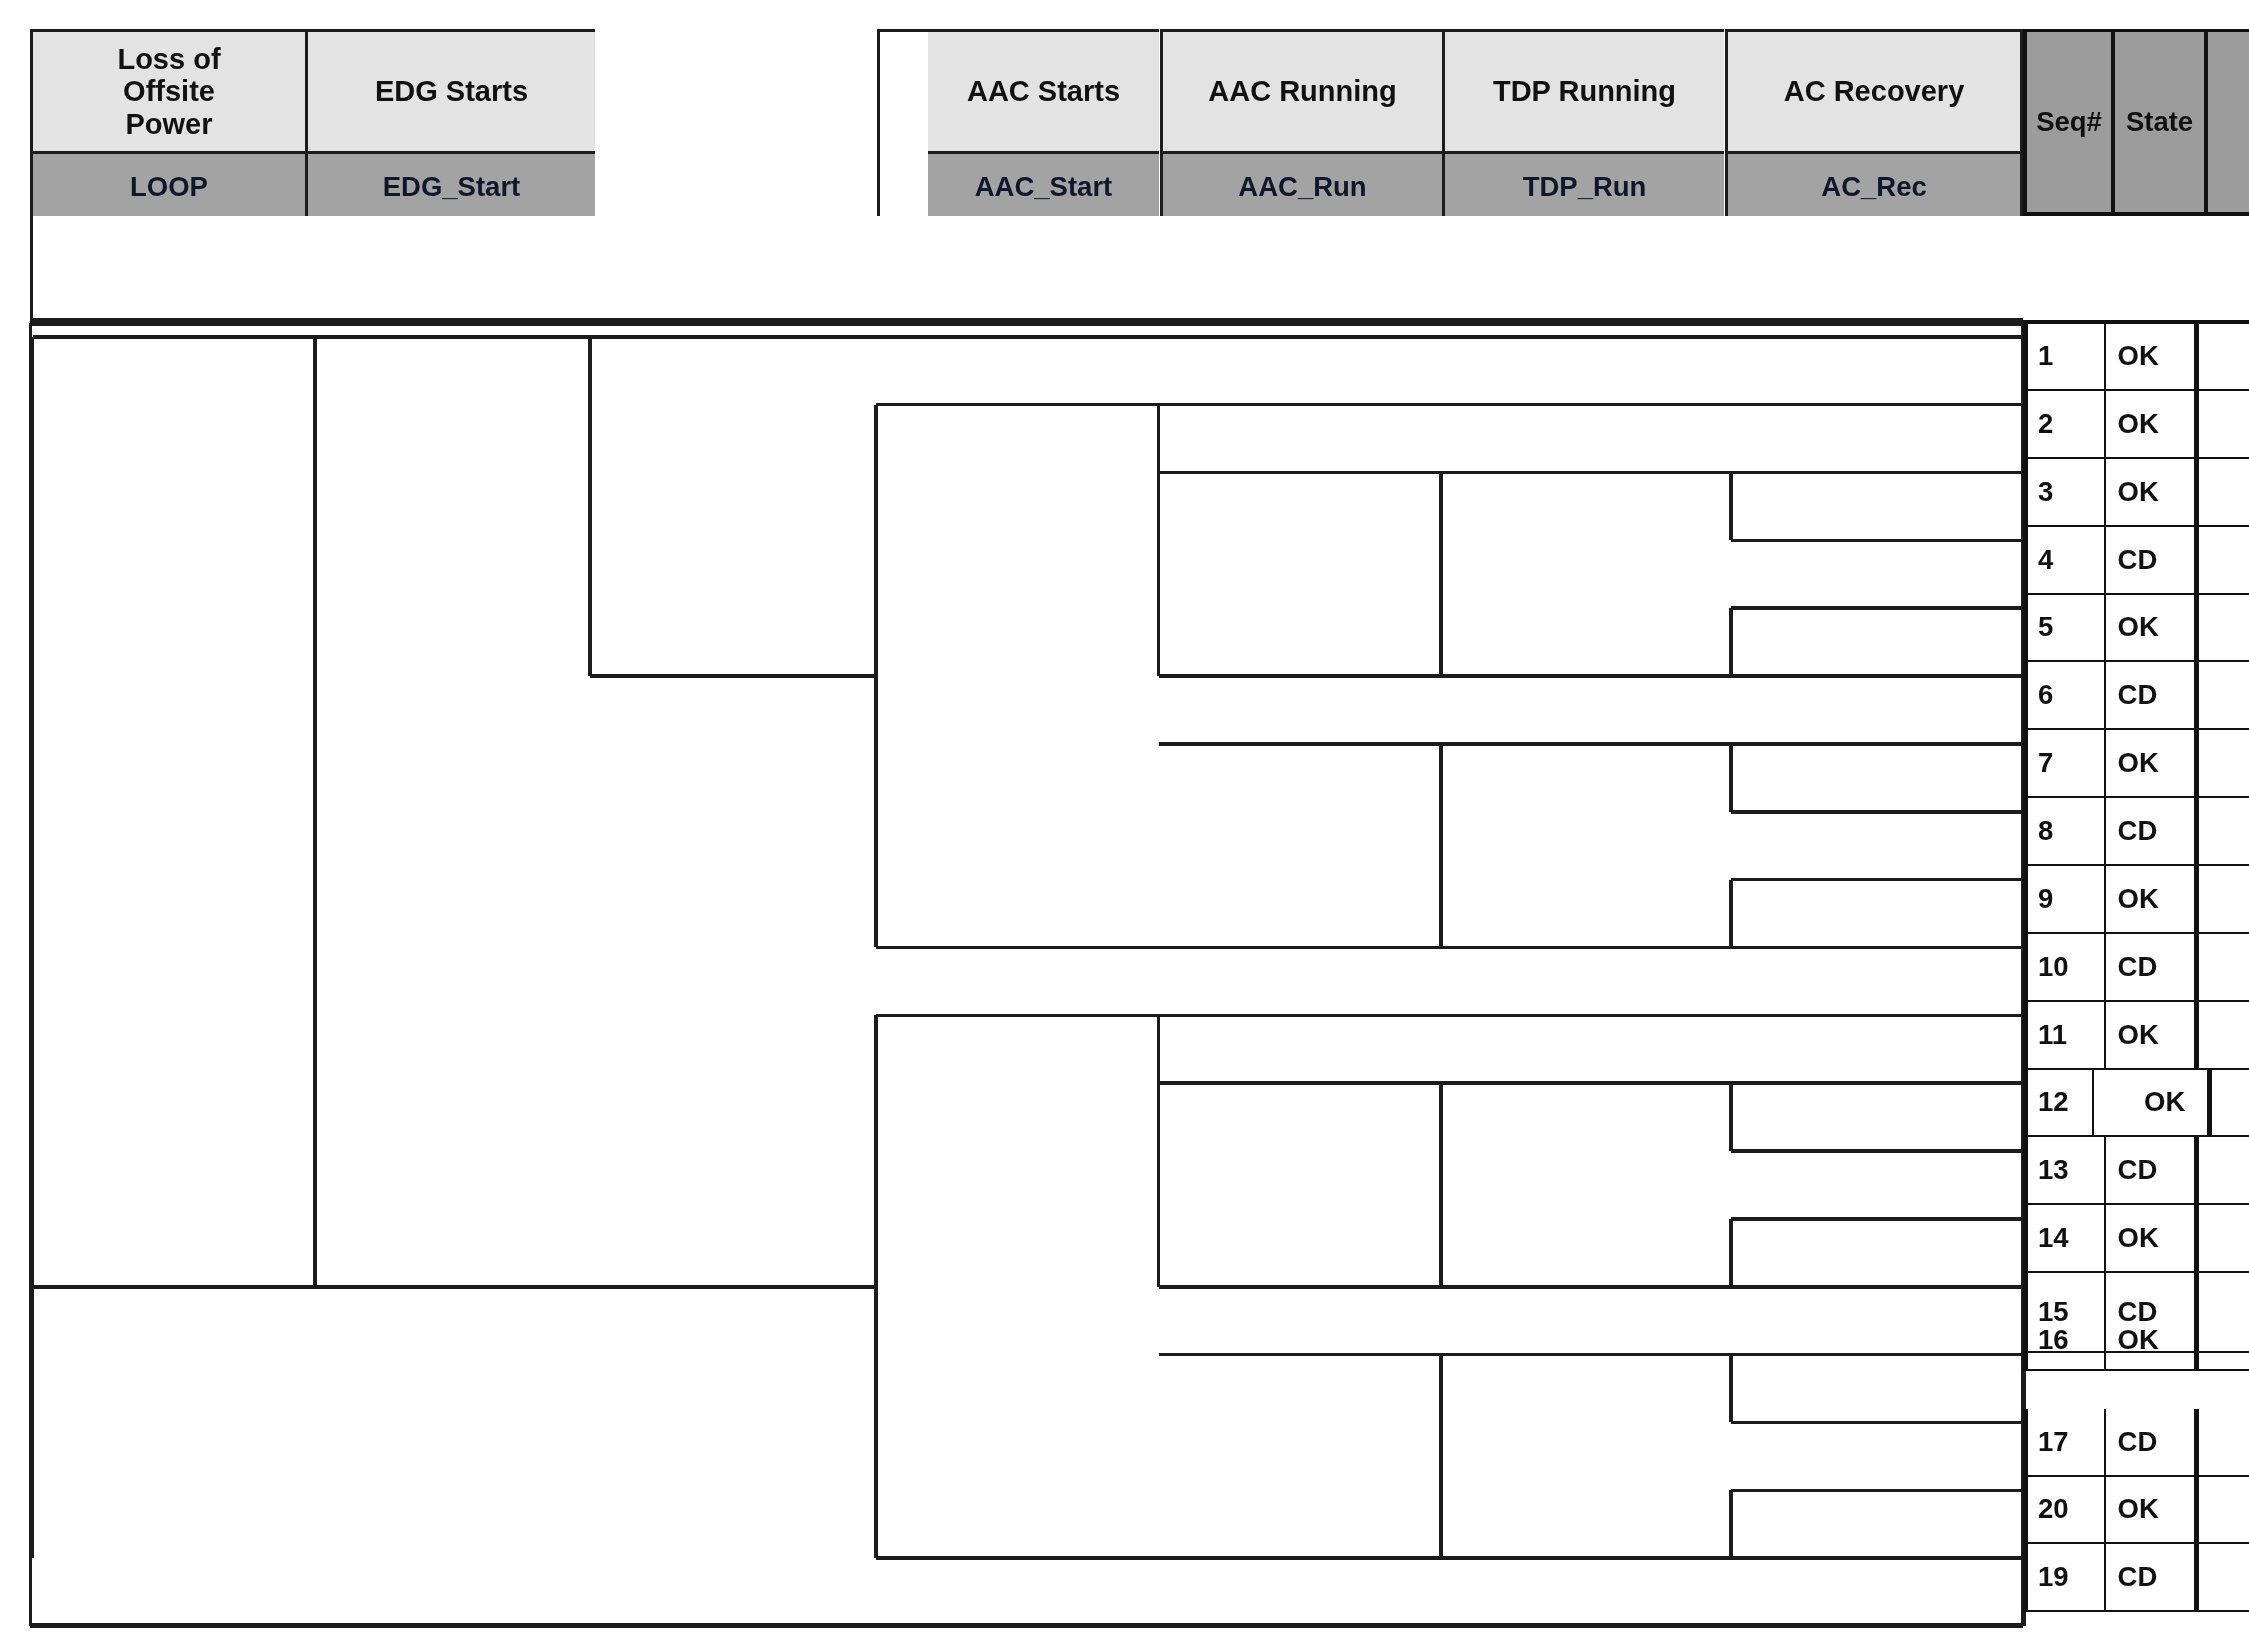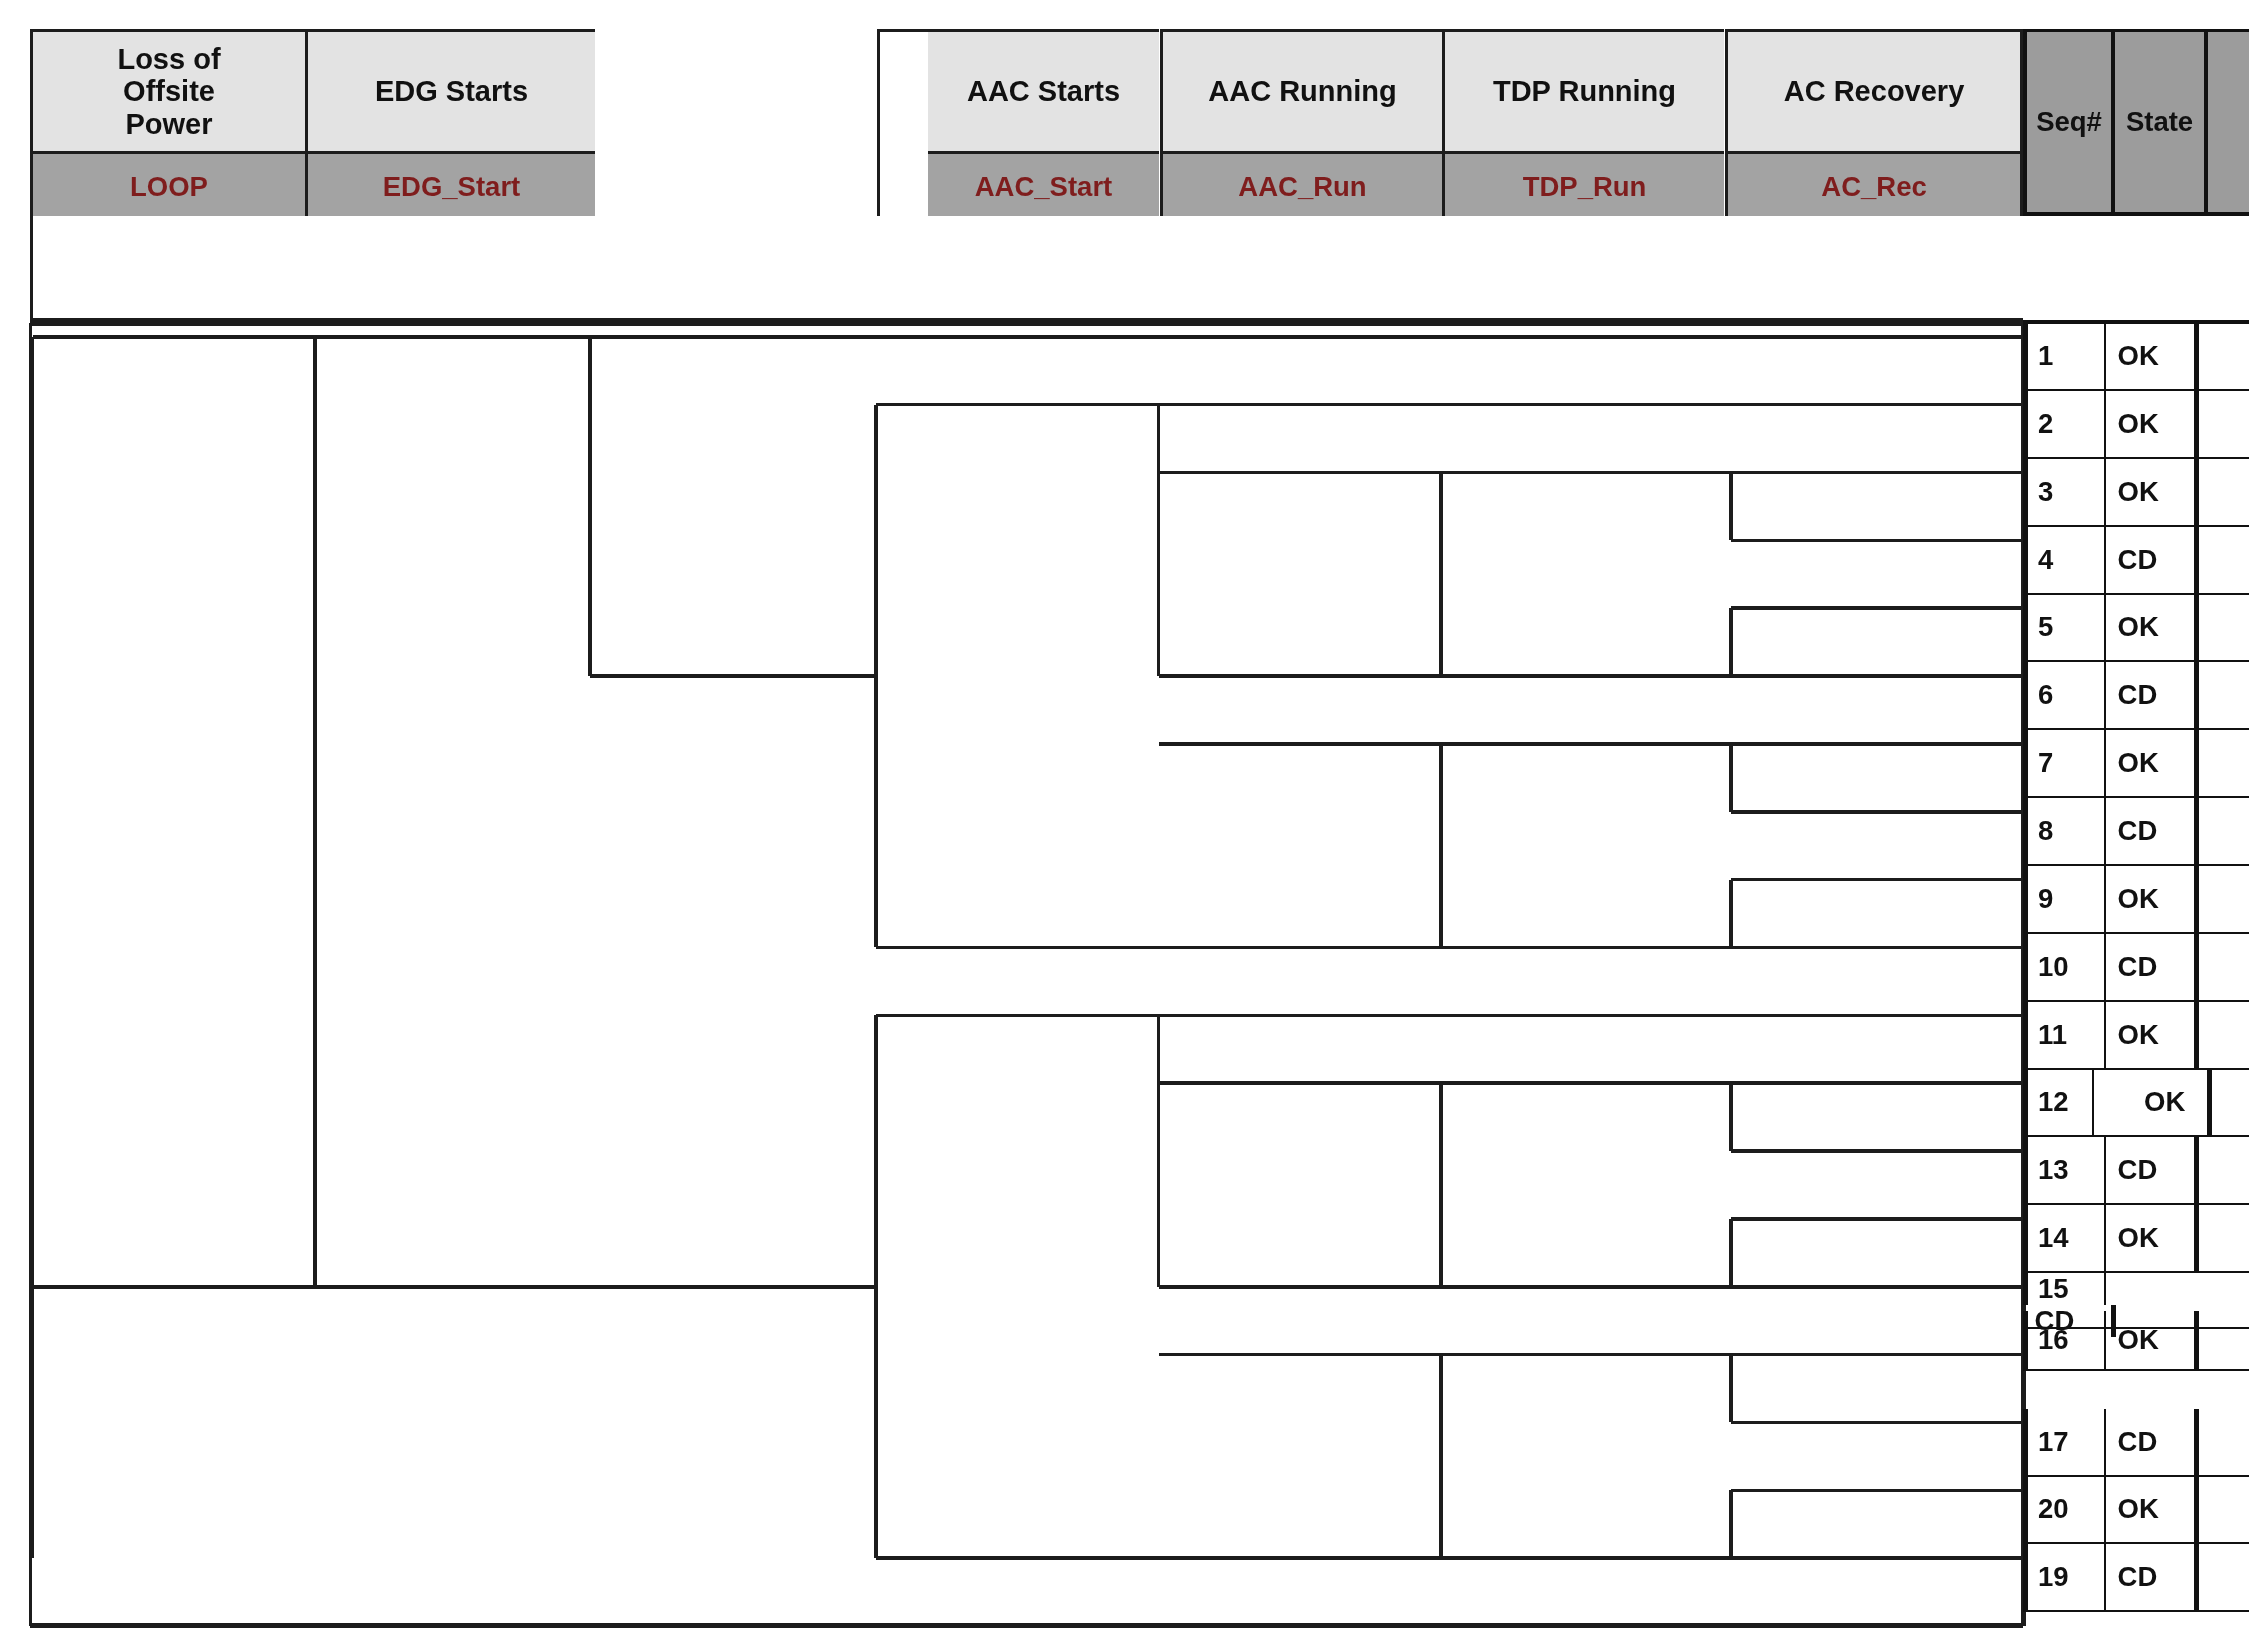--- a/index.html
+++ b/index.html
@@ -10,21 +10,21 @@
   #header-table{position:absolute;left:30px;top:29px;width:2100px;height:187px;}
   .hdr-col{position:absolute;top:0;box-sizing:border-box;
            border-left:3.6px solid #1c1c1c;border-top:3.6px solid #1c1c1c;border-bottom:3.6px solid #1c1c1c;}
   .hdr-col.last-fn{border-right:3.6px solid #1c1c1c;}
   .hdr-top{box-sizing:border-box;width:100%;height:119px;background:#e3e3e3;
            display:flex;align-items:center;justify-content:center;text-align:center;
            font-size:29px;font-weight:bold;color:#111;line-height:1.12;padding:0 4.3px;}
   .hdr-bot{box-sizing:border-box;width:100%;height:68px;background:#a3a3a3;
            border-top:3.6px solid #1c1c1c;
            display:flex;align-items:center;justify-content:center;text-align:center;
-           font-size:27.5px;font-weight:bold;color:#7f1d1d;}
+           font-size:27.5px;font-weight:bold;color:#0f172a;}
   .meta-col{position:absolute;top:0;box-sizing:border-box;height:187px;background:#9c9c9c;
             border-left:4.3px solid #111;border-top:3.6px solid #111;border-bottom:4.3px solid #111;
             display:flex;flex-direction:row;align-items:center;justify-content:center;
             font-size:27.5px;font-weight:bold;color:#111;line-height:1.15;text-align:center;}
   .meta-col.right-edge{border-right:4.3px solid #111;}
 
   
   #spacer-band{position:absolute;left:30px;top:216px;width:1993px;height:107px;
                box-sizing:border-box;border-left:3.6px solid #1c1c1c;
                border-bottom:5px solid #1c1c1c;background:#fff;}
@@ -223,21 +223,21 @@
       <div class="seq-row" style="top: 814px; height: 68px;">
         <div class="seq-cell seq-num">13</div>
         <div class="seq-cell seq-state">CD</div>
         <div class="seq-cell seq-tail"></div>
       </div>
       <div class="seq-row" style="top: 882px; height: 68px;">
         <div class="seq-cell seq-num">14</div>
         <div class="seq-cell seq-state">OK</div>
         <div class="seq-cell seq-tail"></div>
       </div>
-      <div class="seq-row" style="top: 950px; height: 56px; flex-direction: column;">
+      <div class="seq-row" style="top: 950px; height: 80px;">
         <div class="seq-cell seq-num">15</div>
         <div class="seq-cell seq-state">CD</div>
         <div class="seq-cell seq-tail"></div>
       </div>
       <div class="seq-row" style="top: 988px; height: 60px;">
         <div class="seq-cell seq-num">16</div>
         <div class="seq-cell seq-state">OK</div>
         <div class="seq-cell seq-tail"></div>
       </div>
       <div class="seq-row" style="top: 1086px; height: 68px;">

